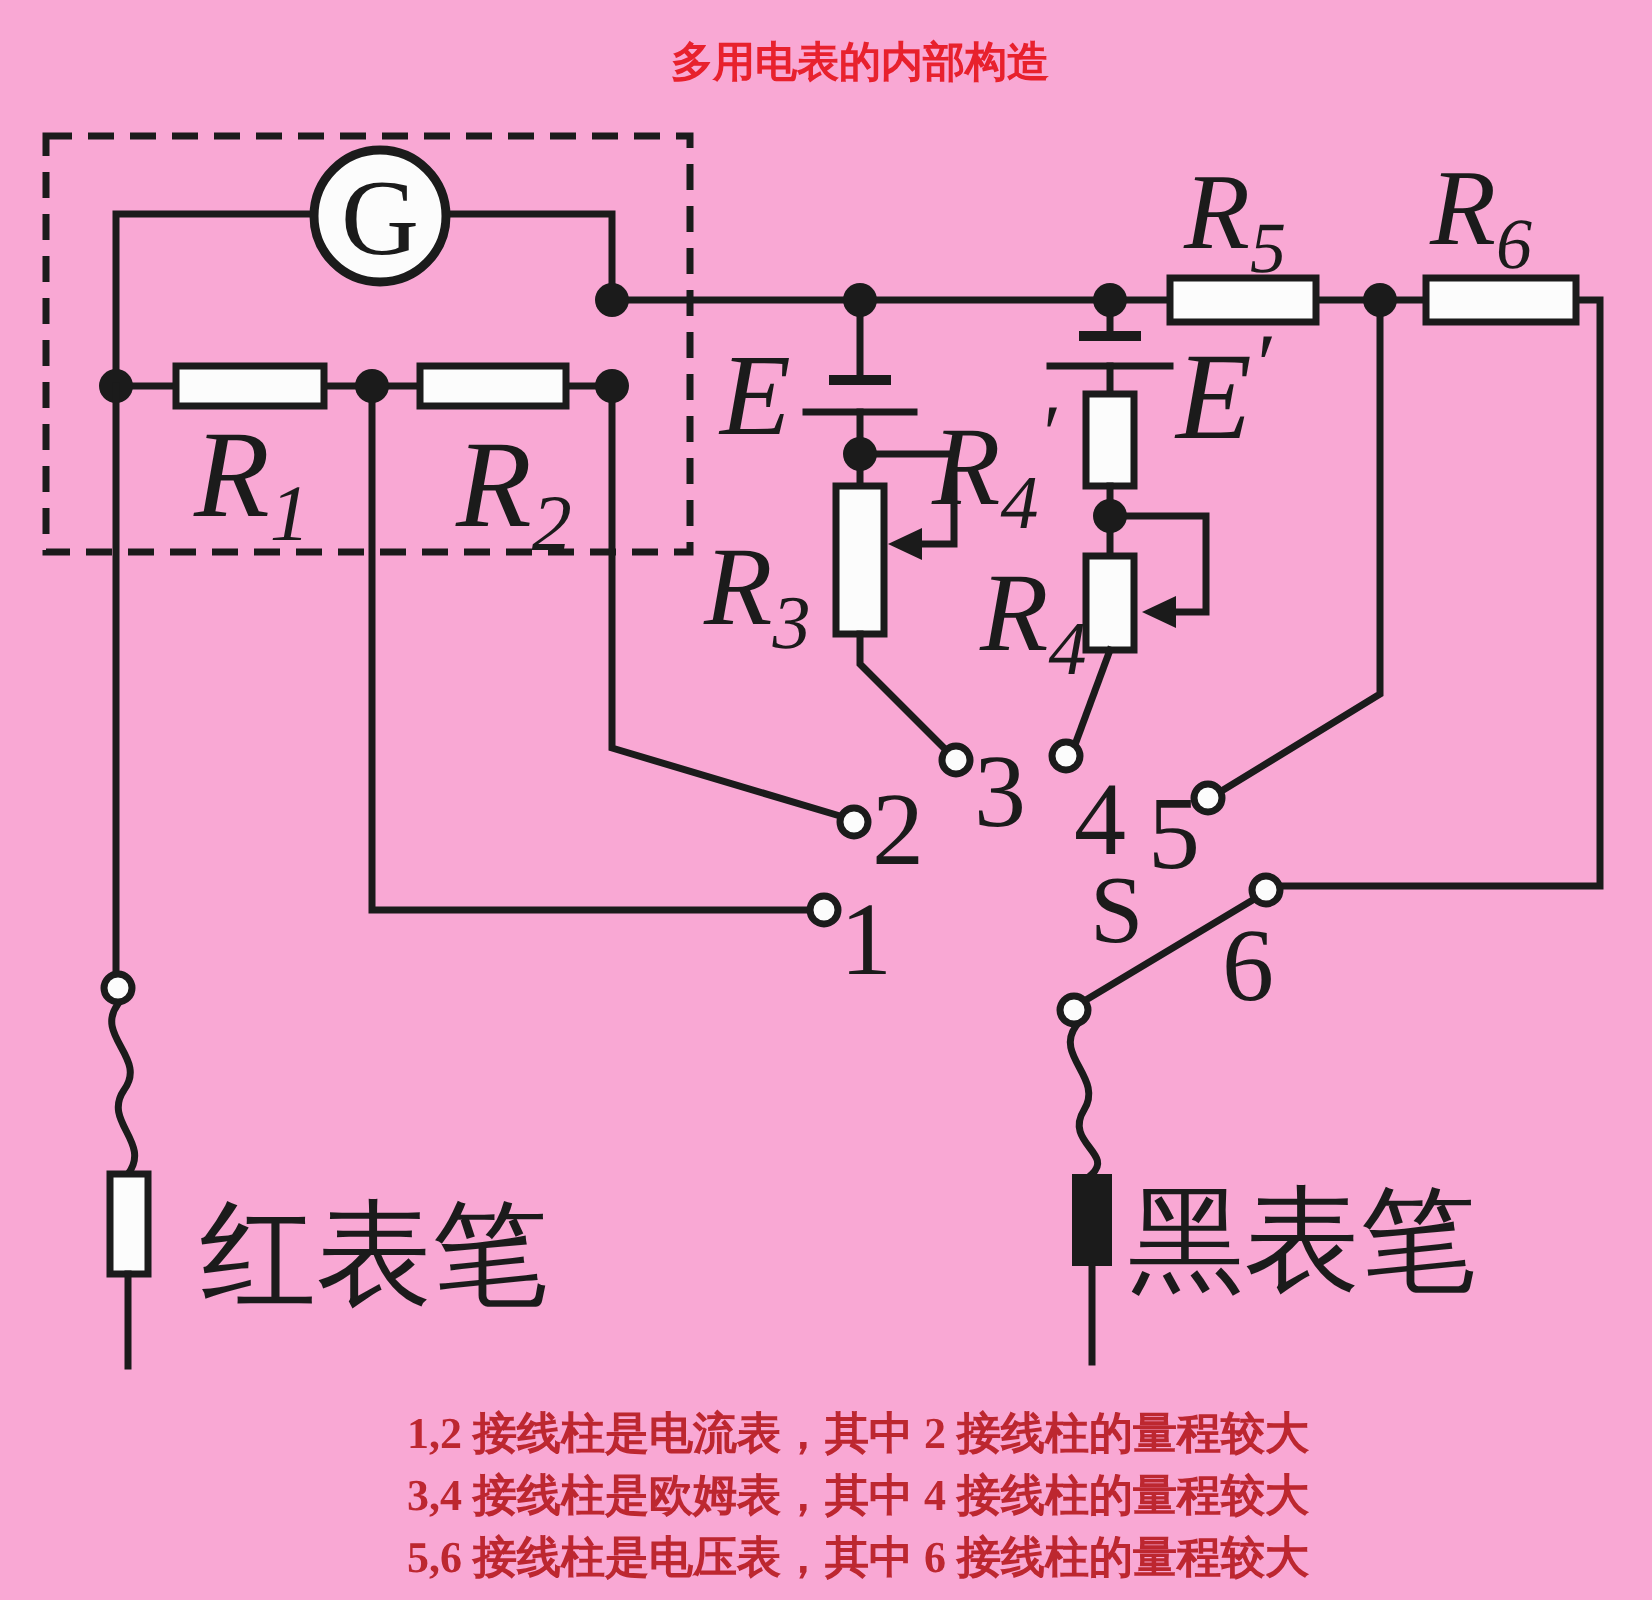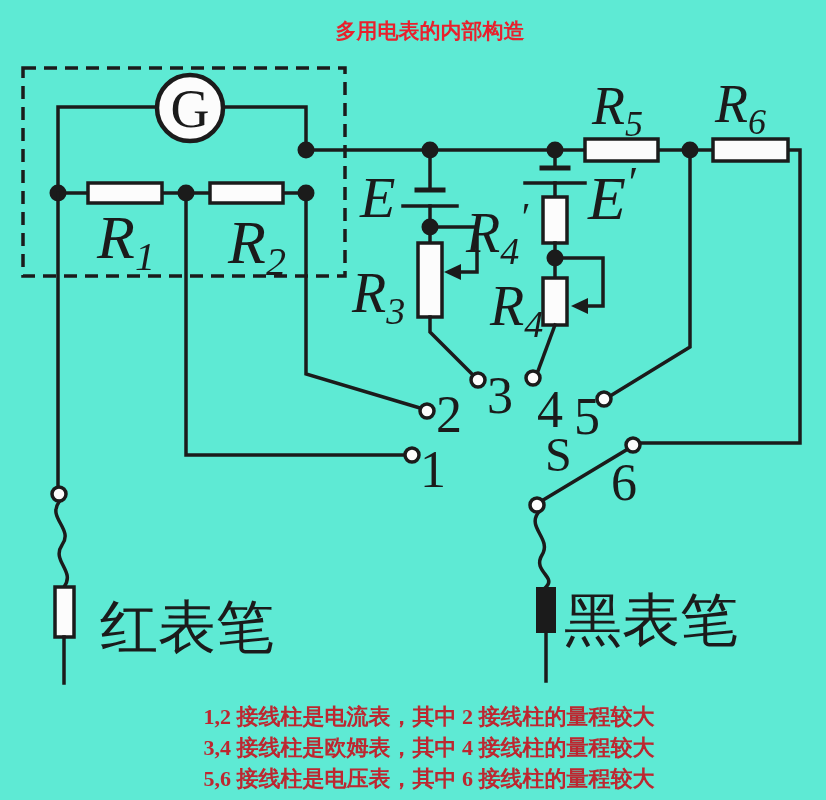--- a/index.html
+++ b/index.html
@@ -1,17 +1,17 @@
 <!DOCTYPE html>
 <html><head>
 <meta charset="utf-8">
 <style>
   html,body{margin:0;padding:0;}
   body{background:#ffffff;font-family:"Liberation Serif","DejaVu Serif",serif;}
-  .stage{position:relative;width:826px;height:800px;background:#5eead4;overflow:hidden;}
+  .stage{position:relative;width:826px;height:800px;background:#f9a8d4;overflow:hidden;}
   svg{display:block;}
   svg text{user-select:none;}
   .wire{fill:none;stroke:#1b1b1b;stroke-width:3.5;stroke-linecap:square;}
   .thick{stroke-width:5;}
   .box{fill:#fcfcfc;stroke:#1b1b1b;stroke-width:3.5;}
   .node{fill:#1b1b1b;stroke:none;}
   .term{fill:#fcfcfc;stroke:#1b1b1b;stroke-width:3.5;}
   .lbl{fill:#1b1b1b;font-family:"Liberation Serif","DejaVu Serif",serif;}
   .it{font-style:italic;}
   .cjk{font-family:"Liberation Serif","DejaVu Serif",serif;}

